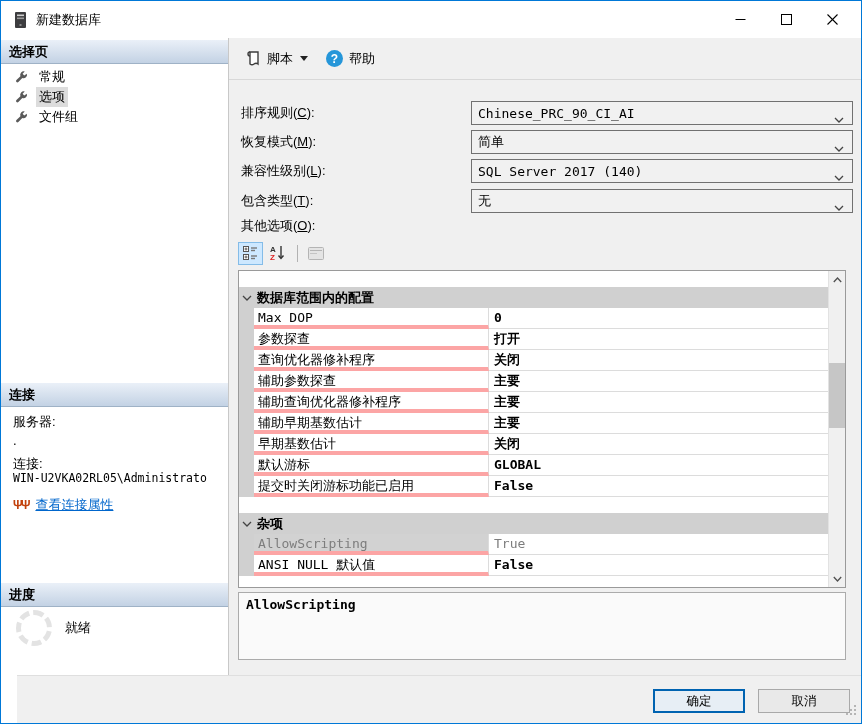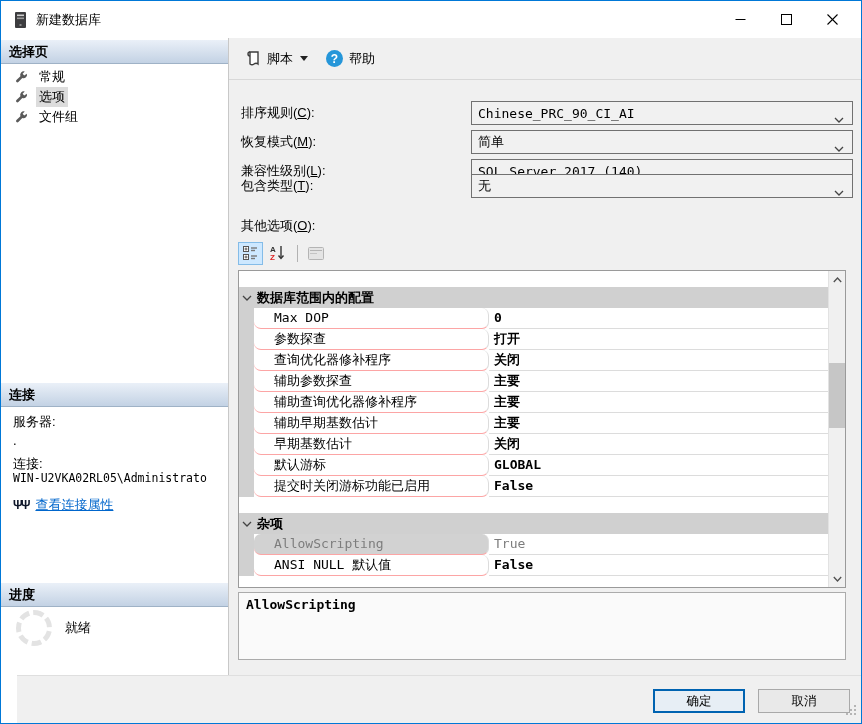--- a/index.html
+++ b/index.html
@@ -24,21 +24,21 @@
     font-weight:bold;line-height:23px;padding-left:8px;}
   .pages{position:absolute;top:29px;left:0;width:100%;}
   .side-item{display:flex;align-items:center;height:20px;padding-left:13px;}
   .side-item .wicon{display:flex;margin-right:8px;}
   .side-item .lbl{padding:1px 3px;}
   .side-item .lbl.selected{background:#dcdcdc;}
   .conn-label{position:absolute;left:12px;white-space:nowrap;}
   .conn-value{position:absolute;left:12px;right:2px;white-space:nowrap;overflow:hidden;
     font-family:"DejaVu Sans Mono","Liberation Mono",monospace;font-size:11.5px;}
   .link-row{position:absolute;left:12px;display:flex;align-items:center;}
-  .link-ico{color:#0f172a;font-weight:bold;font-size:12px;letter-spacing:-2px;margin-right:7px;}
+  .link-ico{color:#c2410c;font-weight:bold;font-size:12px;letter-spacing:-2px;margin-right:7px;}
   .link{color:var(--link);text-decoration:underline;}
   .spinner{position:absolute;left:15px;top:572px;width:36px;height:36px;box-sizing:border-box;
     border:5.5px dashed #e3e3e3;border-radius:50%;}
   .status-text{position:absolute;left:64px;top:581px;}
 
   
   .rightpanel{position:absolute;left:228px;top:0;right:0;height:100%;background:#f0f0f0;}
   .toolbar{position:absolute;top:0;left:0;right:0;height:42px;box-sizing:border-box;
     border-bottom:1px solid #d8d8d8;display:flex;align-items:center;padding-left:12px;}
   .tbtn{display:flex;align-items:center;padding:4px 5px;}
@@ -62,23 +62,23 @@
   .gsep{width:1px;height:17px;background:#b2b2b2;margin:0 5px;}
 
   .grid{position:absolute;left:9px;top:232px;width:608px;height:318px;box-sizing:border-box;
     background:#fff;border:1px solid #9a9a9a;overflow:hidden;}
   .grid-rows{position:absolute;left:0;top:0;right:17px;}
   .grow{height:21px;box-sizing:border-box;display:flex;font-size:13px;}
   .grow.cat{background:var(--catbg);font-weight:bold;margin-top:16px;}
   .chev-cell{width:15px;display:flex;align-items:center;justify-content:center;}
   .cat-name{line-height:21px;padding-left:3px;}
   .indent{width:15px;background:var(--catbg);}
-  .ncell{width:235px;box-sizing:border-box;border-bottom:1px solid #fca5a5;border-right:1px solid #dcdcdc;
-    padding-left:20px;line-height:20px;white-space:nowrap;overflow:hidden;
-    font-family:"DejaVu Sans Mono","Liberation Mono",monospace;border-radius:7px;}
+  .ncell{width:235px;box-sizing:border-box;border-bottom:4px solid #fca5a5;border-right:1px solid #dcdcdc;
+    padding-left:4px;line-height:20px;white-space:nowrap;overflow:hidden;
+    font-family:"DejaVu Sans Mono","Liberation Mono",monospace;}
   .vcell{flex:1;box-sizing:border-box;border-bottom:1px solid #dcdcdc;padding-left:5px;line-height:20px;
     white-space:nowrap;overflow:hidden;font-family:"DejaVu Sans Mono","Liberation Mono",monospace;}
   .grow .bold{font-weight:bold;}
   .grow.readonly .ncell{background:#d2d2d2;color:#7d7d7d;}
   .grow.readonly .vcell{color:#7d7d7d;}
 
   .scrollbar{position:absolute;right:0;top:0;width:17px;height:100%;background:#f0f0f0;border-left:1px solid #e2e2e2;box-sizing:border-box;}
   .sb-arrow{position:absolute;left:0;width:16px;height:17px;display:flex;align-items:center;justify-content:center;}
   .sb-up{top:0;} .sb-down{bottom:0;}
   .sb-thumb{position:absolute;left:0;width:16px;top:92px;height:65px;background:#c6c6c6;}
@@ -216,21 +216,21 @@
           </div>
           <div class="form-row" style="top: 121px;">
             <span class="form-label">兼容性级别(<u>L</u>):</span>
             <div class="combo">
               <span>SQL Server 2017 (140)</span>
               <span class="chev"><svg width="10" height="6" viewBox="0 0 10 6">
                   <polyline points="1,1 5,5 9,1" fill="none" stroke="#444" stroke-width="1.3"></polyline>
                 </svg></span>
             </div>
           </div>
-          <div class="form-row" style="top: 136px;">
+          <div class="form-row" style="top: 151px;">
             <span class="form-label">包含类型(<u>T</u>):</span>
             <div class="combo">
               <span>无</span>
               <span class="chev"><svg width="10" height="6" viewBox="0 0 10 6">
                   <polyline points="1,1 5,5 9,1" fill="none" stroke="#444" stroke-width="1.3"></polyline>
                 </svg></span>
             </div>
           </div>
         </div>
 

